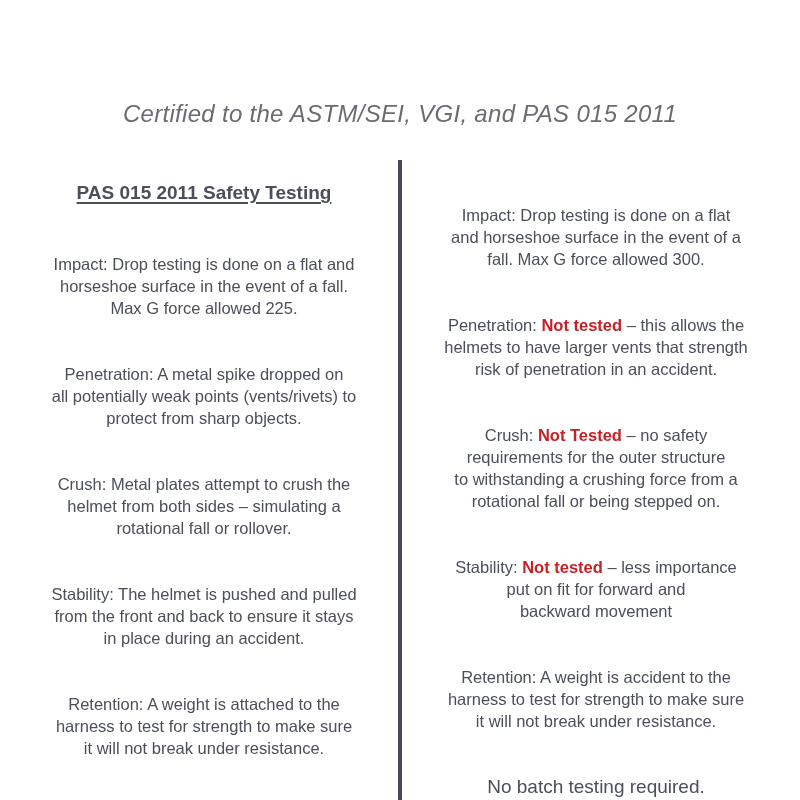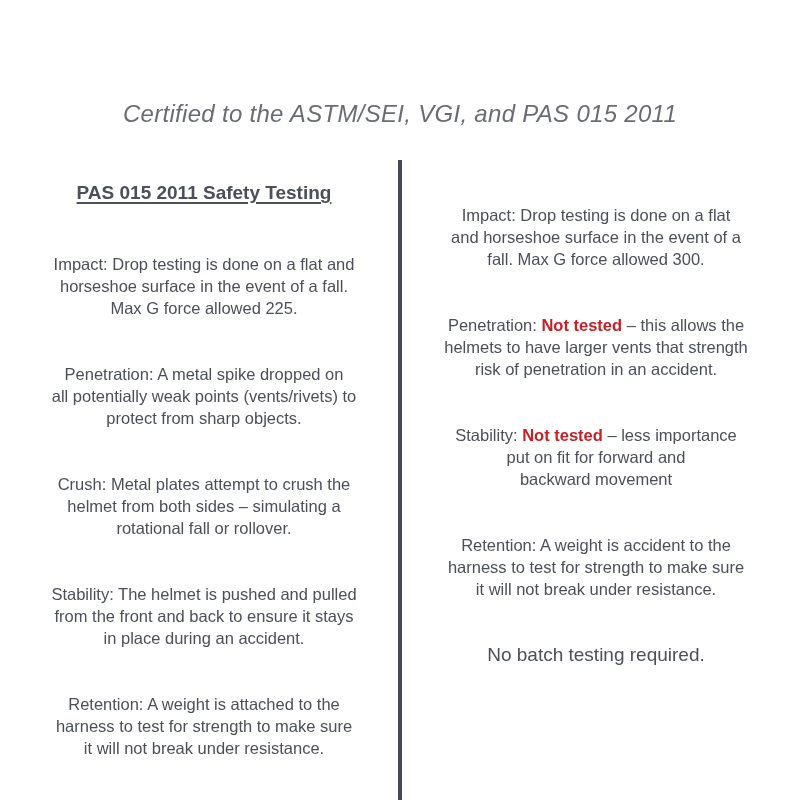--- a/index.html
+++ b/index.html
@@ -96,20 +96,24 @@
 
     <div class="divider"></div>
 
     <section class="col">
       <p class="para"><span class="seg-bold">Impact:</span><span class="seg-normal"> Drop testing is done on a flat
 and horseshoe surface in the event of a
 fall. Max G force allowed 300.</span></p>
       <p class="para"><span class="seg-bold">Penetration:</span><span class="seg-red"> Not tested</span><span class="seg-normal"> – this allows the
 helmets to have larger vents that strength
 risk of penetration in an accident.</span></p>
+      <p class="para"><span class="seg-bold">Crush:</span><span class="seg-red"> Not Tested</span><span class="seg-normal"> – no safety
+requirements for the outer structure
+to withstanding a crushing force from a
+rotational fall or being stepped on.</span></p>
       <p class="para"><span class="seg-bold">Stability:</span><span class="seg-red"> Not tested</span><span class="seg-normal"> – less importance
 put on fit for forward and
 backward movement</span></p>
       <p class="para"><span class="seg-bold">Retention:</span><span class="seg-normal"> A weight is accident to the
 harness to test for strength to make sure
 it will not break under resistance.</span></p>
       <p class="para closing-large"><span class="seg-normal">No batch testing required.</span></p>
     </section>
 
   </div>

